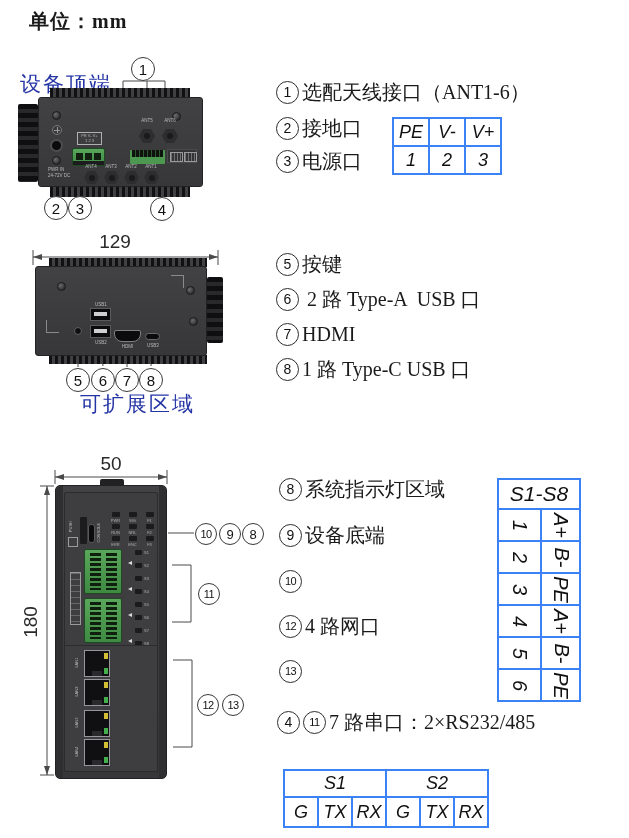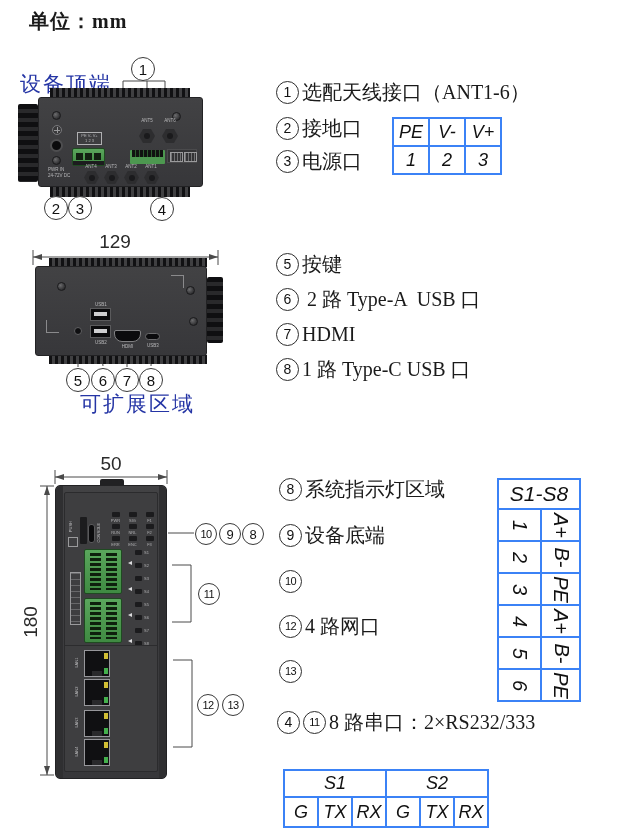--- a/index.html
+++ b/index.html
@@ -424,21 +424,21 @@
     <tr>
       <td class="c1"><span class="rot">6</span></td>
       <td class="c2"><span class="rot">PE</span></td>
     </tr>
   </tbody>
     </table>
 
   <div class="note" style="left:277px;top:710px;">
     <span class="cnum">4</span>
     <span class="cnum two">11</span>
-    <span class="note-text">8 路串口：2×RS232/333</span>
+    <span class="note-text">7 路串口：2×RS232/485</span>
   </div>
 
   <table class="abs sertable" style="left:283px;top:769px;">
     <tbody>
         <tr>
       <td colspan="3" style="height:25px;">S1</td>
       <td colspan="3" style="height:25px;">S2</td>
     </tr>
     <tr>
       <td class="pin">G</td>

